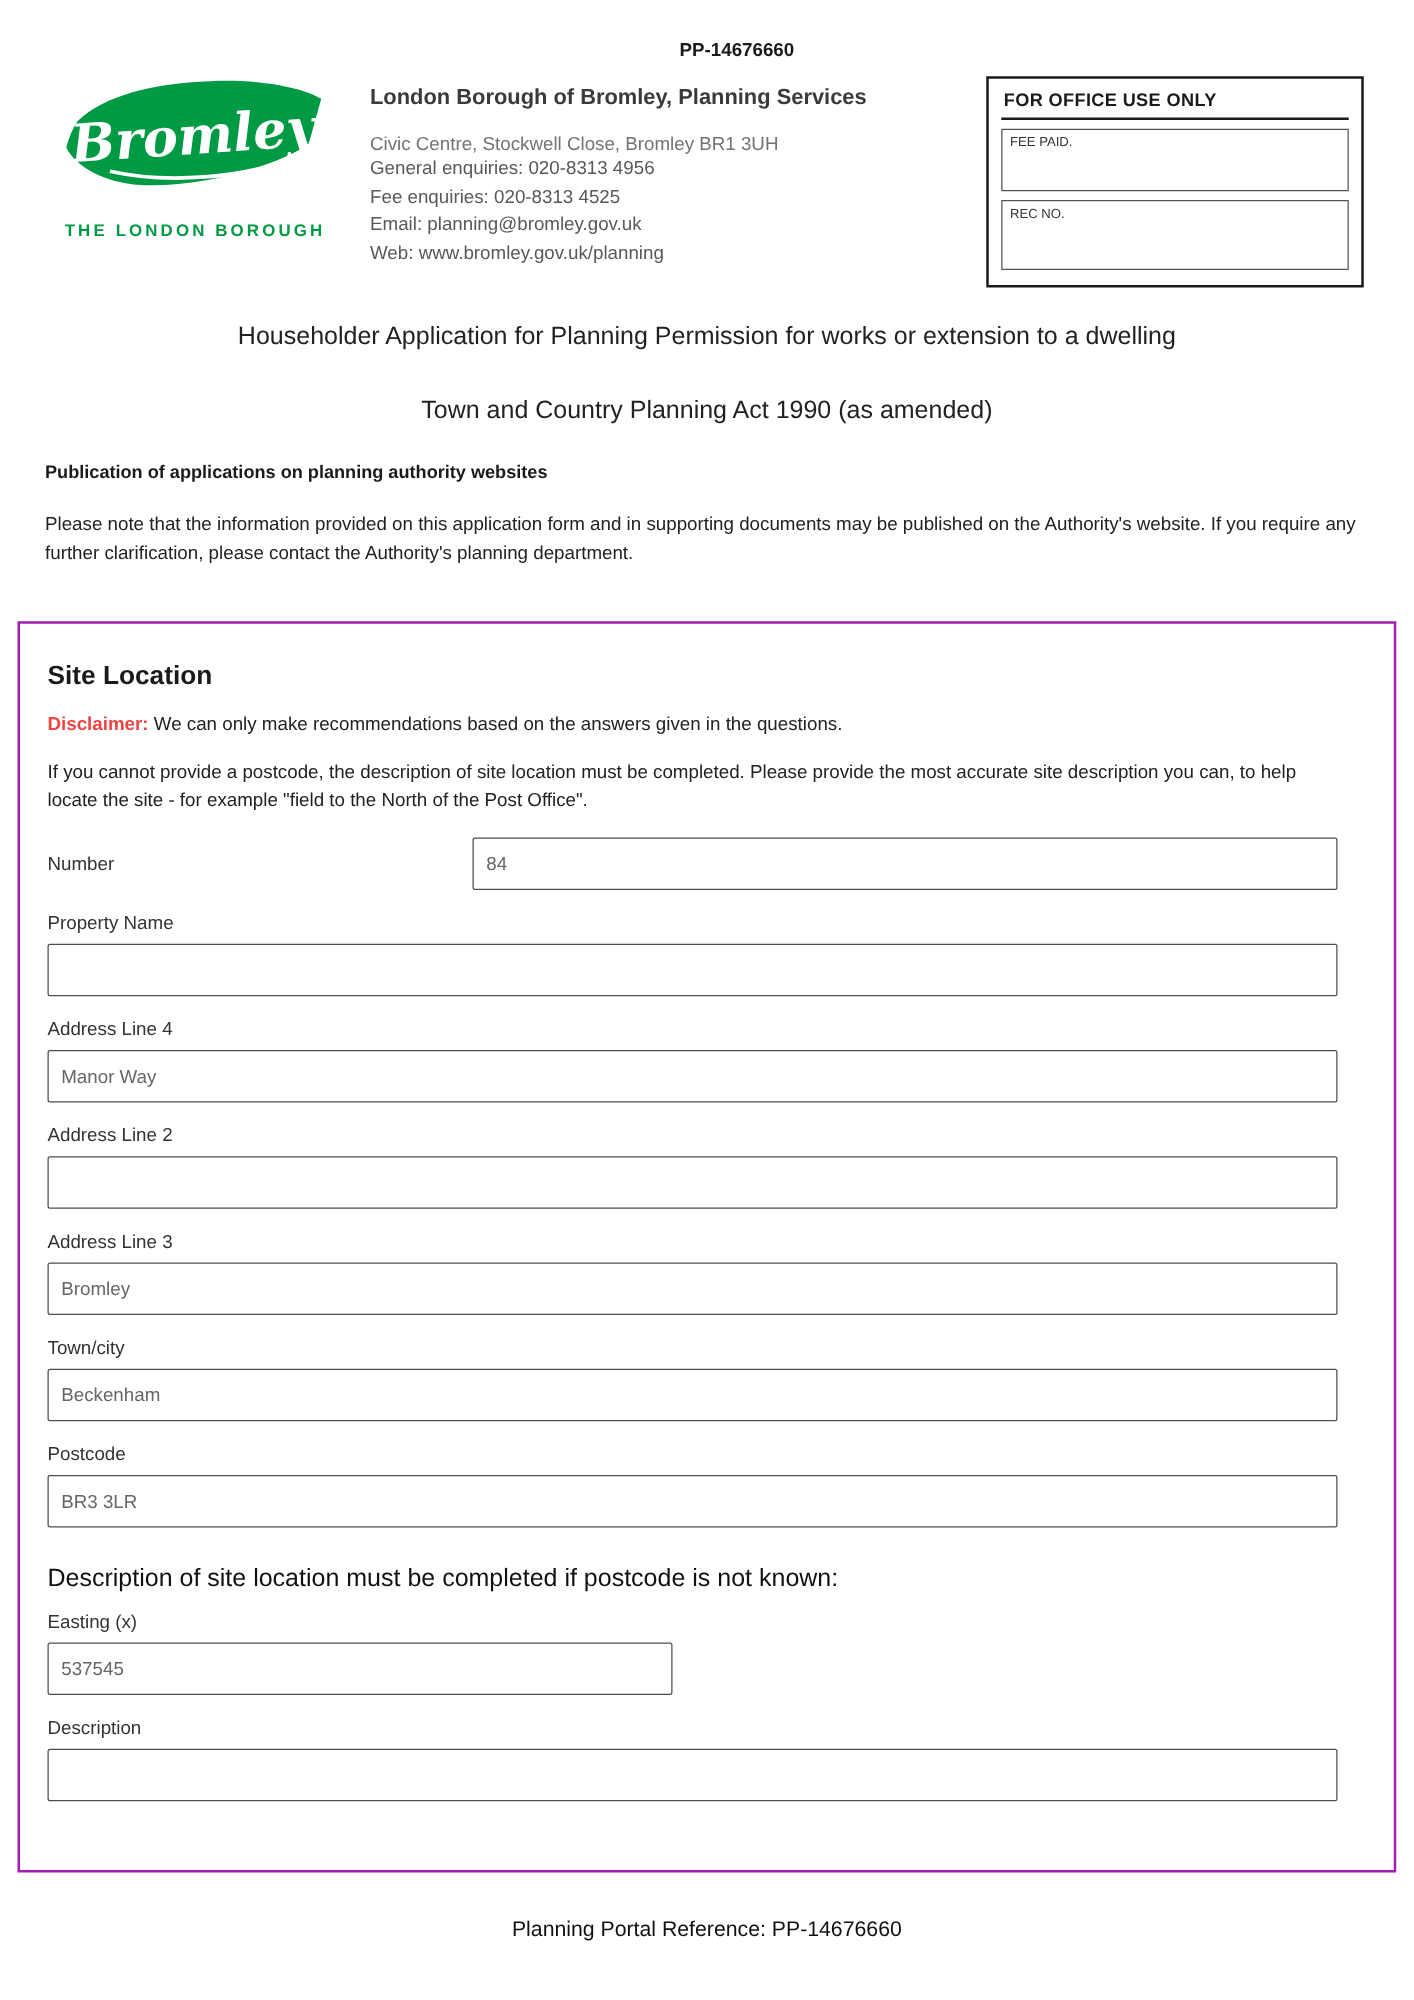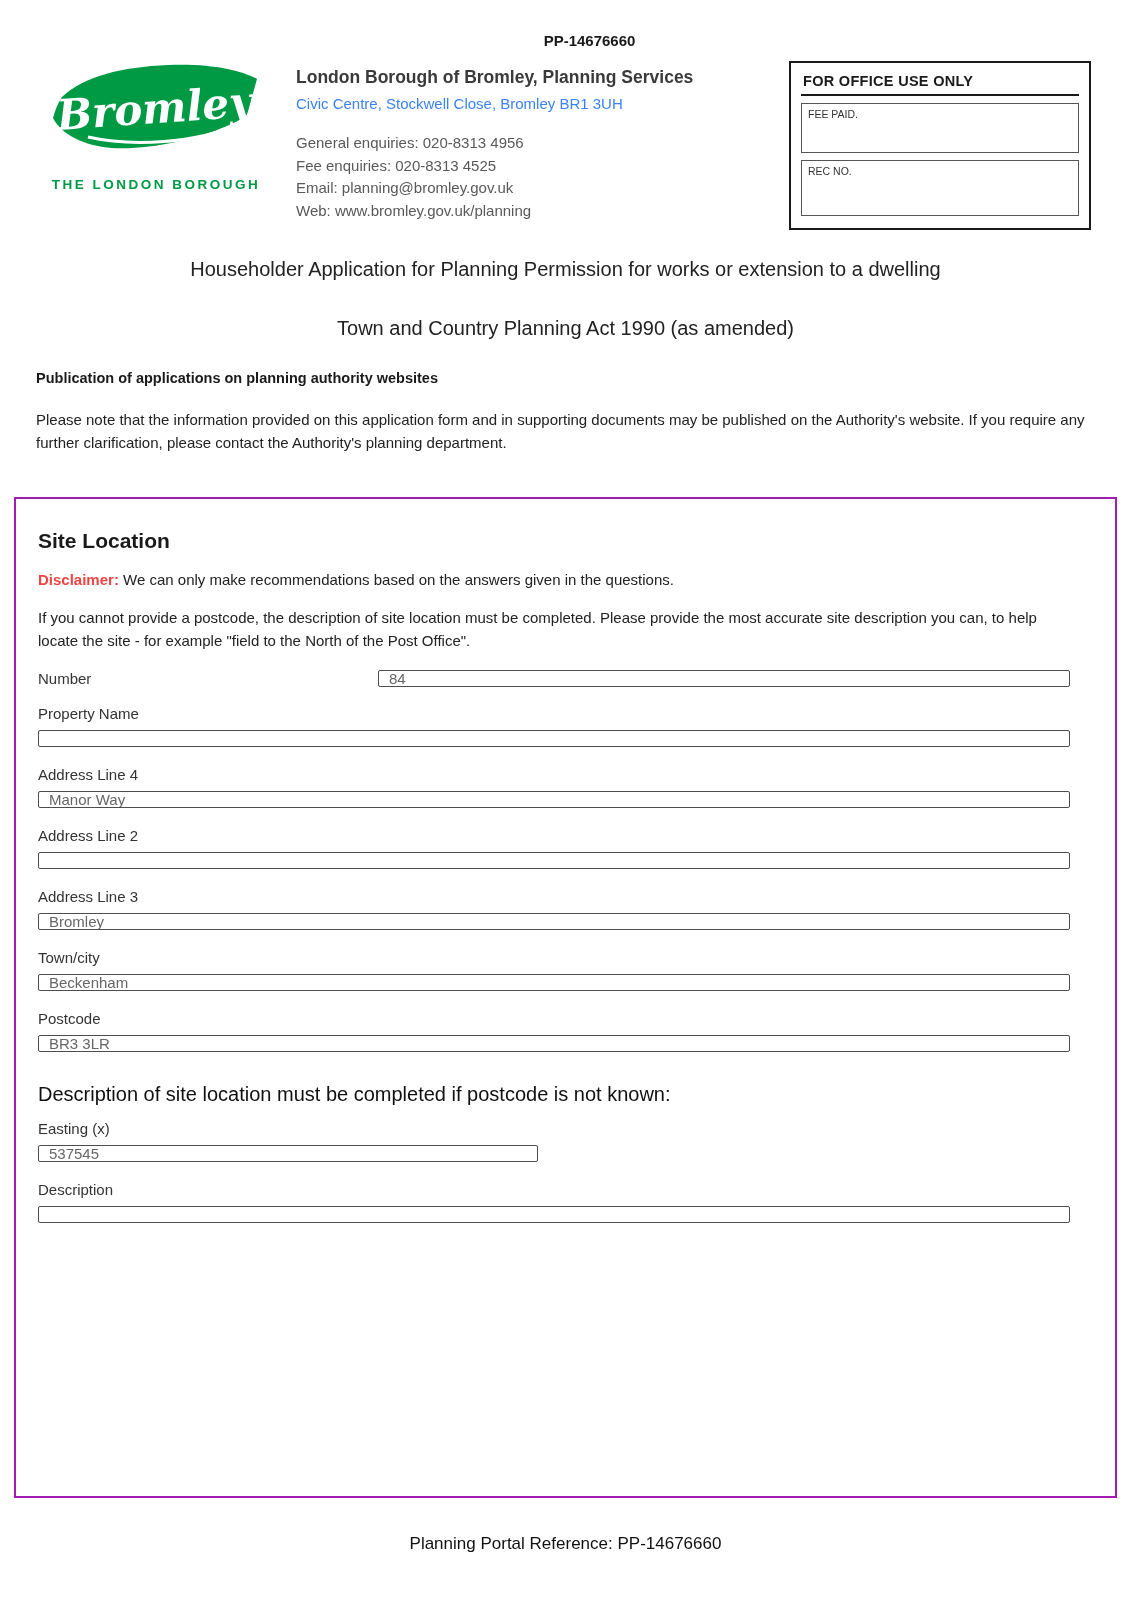--- a/index.html
+++ b/index.html
@@ -40,22 +40,22 @@
     margin-top: 4px;
     color: #009a44;
     font-weight: bold;
     font-size: 13.5px;
     letter-spacing: 2.5px;
     white-space: nowrap;
   }
 
   .org-block { flex: 1; padding-top: 6px; }
   .org-name { font-size: 17.5px; font-weight: 700; color: #3a3a3a; }
-  .org-address { font-size: 15px; color: #3b82f6; margin-top: 7px; }
-  .contact { margin-top: 20px; font-size: 15px; color: #595959; line-height: 1.5; }
+  .org-address { font-size: 15px; color: #737373; margin-top: 19px; }
+  .contact { font-size: 15px; color: #595959; line-height: 1.5; }
 
   .office-box {
     flex: 0 0 302px;
     width: 302px;
     border: 2px solid #1a1a1a;
     padding: 8px 10px 12px 10px;
   }
   .office-title {
     font-weight: bold;
     font-size: 14.5px;
@@ -124,21 +124,21 @@
   .lbl { font-size: 15px; color: #333; }
 
   .row-inline { display: flex; align-items: center; margin-top: 18px; }
   .row-inline .lbl { flex: 0 0 340px; }
   .row-inline .txt { flex: 1; }
 
   .field-block { margin-top: 18px; }
   .field-block .lbl { display: block; margin-bottom: 8px; }
 
   .txt {
-    height: 17px;
+    height: 42px;
     width: 100%;
     border: 1px solid #4d4d4d;
     border-radius: 2px;
     background: #fff;
     padding: 0 10px;
     font-family: "Liberation Sans", sans-serif;
     font-size: 15px;
     color: #666;
   }
 

